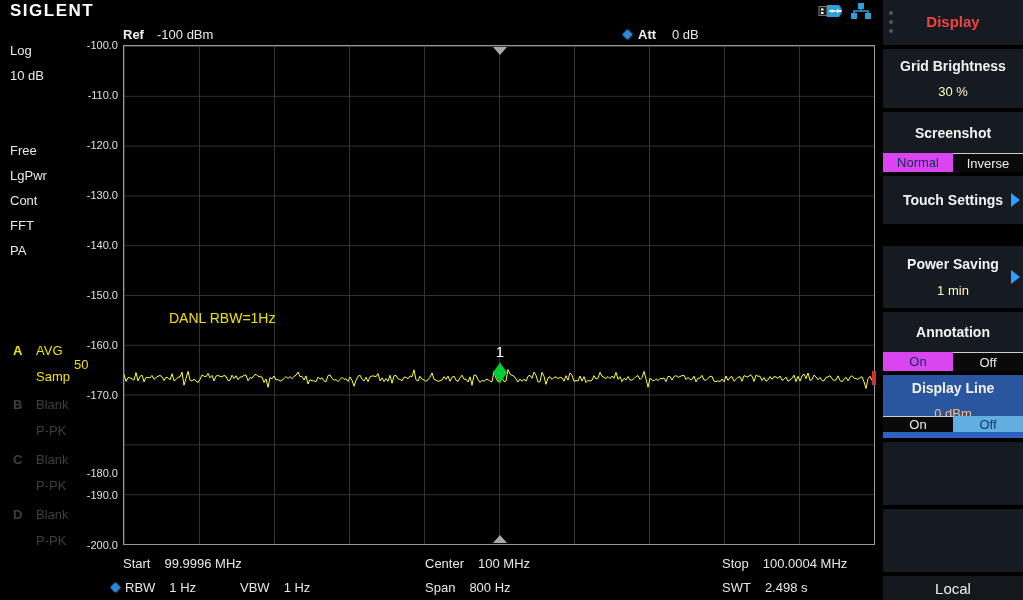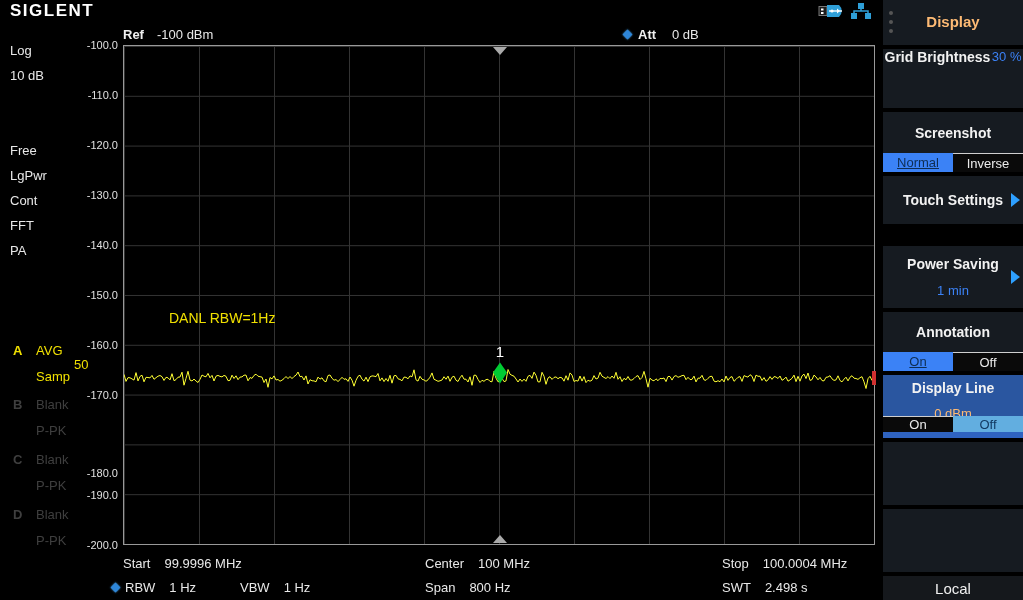--- a/index.html
+++ b/index.html
@@ -45,33 +45,33 @@
 
   
   .ft { position:absolute; font-size:13px; white-space:nowrap; color:#e8e8e8; }
   .ft b { font-weight:normal; margin-right:14px; }
   .r1 { top:556px; } .r2 { top:580px; }
 
   
   #menu { position:absolute; left:883px; top:0; width:140px; height:600px; background:#000; }
   .msec { position:absolute; left:0; width:140px; background:#161b21; }
   .msec-label { font-size:14px; font-weight:bold; color:#f2f2f2; text-align:center; }
-  .msec-value { font-size:13px; color:#3b82f6; text-align:center; }
+  .msec-value { font-size:13px; color:#fef9c3; text-align:center; }
   .toggle { position:absolute; left:0; bottom:0; width:140px; height:19px; display:flex; }
   .tg { width:50%; display:flex; align-items:center; justify-content:center; font-size:13px; }
-  .tg-sel { background:#3b82f6; color:#0e2d52;text-decoration:underline; }
+  .tg-sel { background:#d946ef; color:#0e2d52; }
   .tg-dark { background:#0a0a0a; color:#ececec; border-top:1px solid #cfcfcf; }
   .tg-lightblue { background:#62aee0; color:#123a63; }
   .submenu-arrow { position:absolute; right:3px; width:0; height:0;
        border-top:7px solid transparent; border-bottom:7px solid transparent; border-left:9px solid #2ea0ff; }
   #menu-title-sec { top:0; height:45px; background:#161b21; }
-  #menu-title { position:absolute; left:0; top:13px; width:140px; text-align:center; font-size:15px; font-weight:bold; color:#fdba74; }
+  #menu-title { position:absolute; left:0; top:13px; width:140px; text-align:center; font-size:15px; font-weight:bold; color:#ef4444; }
   .grip { position:absolute; left:6px; top:11px; display:flex; flex-direction:column; gap:5px; }
   .grip i { width:4px; height:4px; border-radius:50%; background:#555; }
-  #sec-gridbright { top:49px; height:59px; display:flex; flex-direction:row; justify-content:space-evenly; }
+  #sec-gridbright { top:49px; height:59px; display:flex; flex-direction:column; justify-content:space-evenly; }
   #sec-screenshot { top:112px; height:60px; }
   #sec-screenshot .msec-label { margin-top:13px; }
   #sec-touch { top:176px; height:48px; display:flex; align-items:center; justify-content:center; }
   #sec-power { top:246px; height:62px; display:flex; flex-direction:column; justify-content:space-evenly; }
   #sec-annot { top:312px; height:59px; }
   #sec-annot .msec-label { margin-top:12px; }
   #sec-dline { top:375px; height:63px; background:#2a56a0; }
   #sec-dline .msec-label { margin-top:5px; }
   #sec-dline .msec-value { color:#fdba74; margin-top:10px; }
   #dline-strip { position:absolute; left:0; bottom:0; width:140px; height:6px; background:#2f63c0; }

